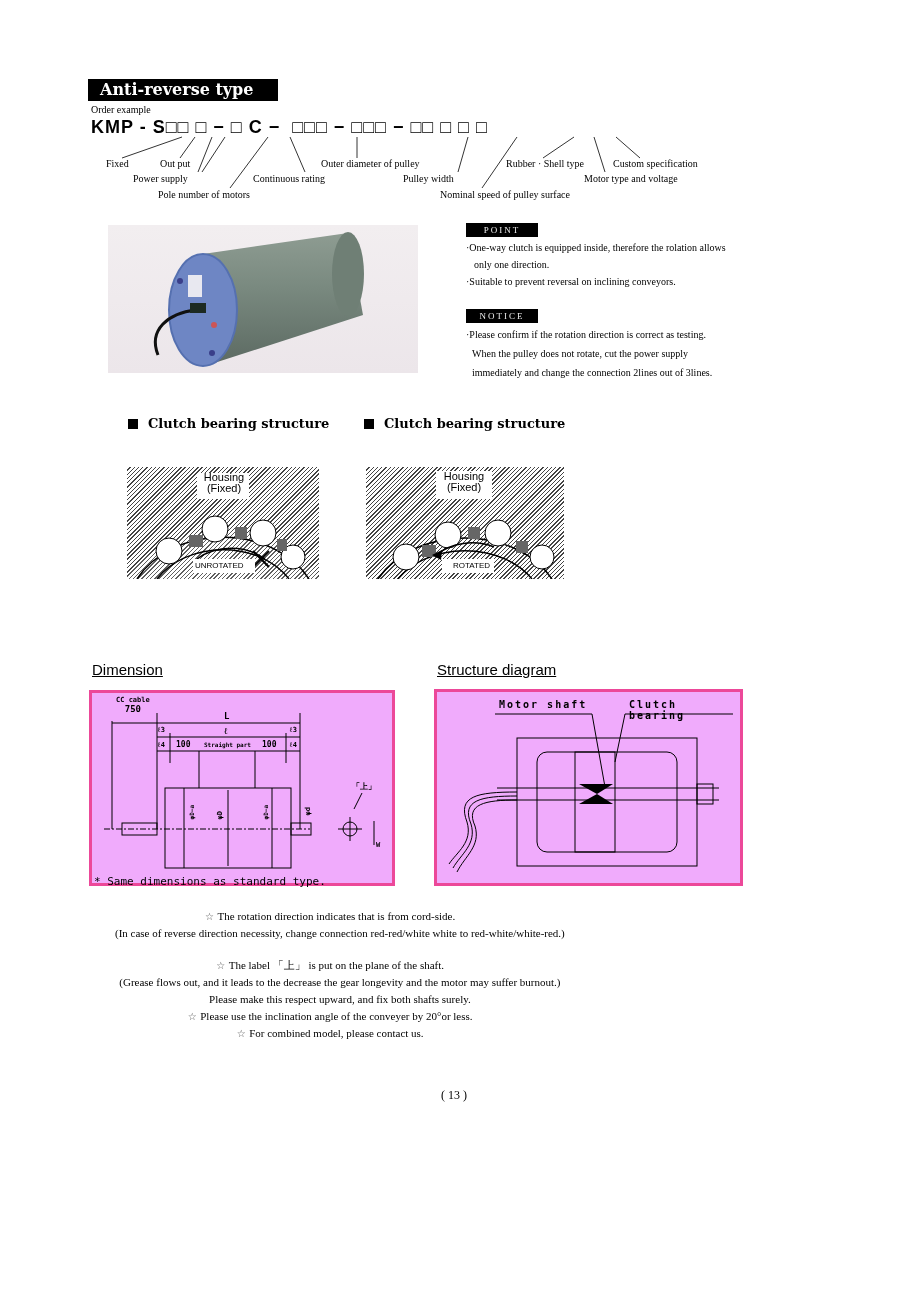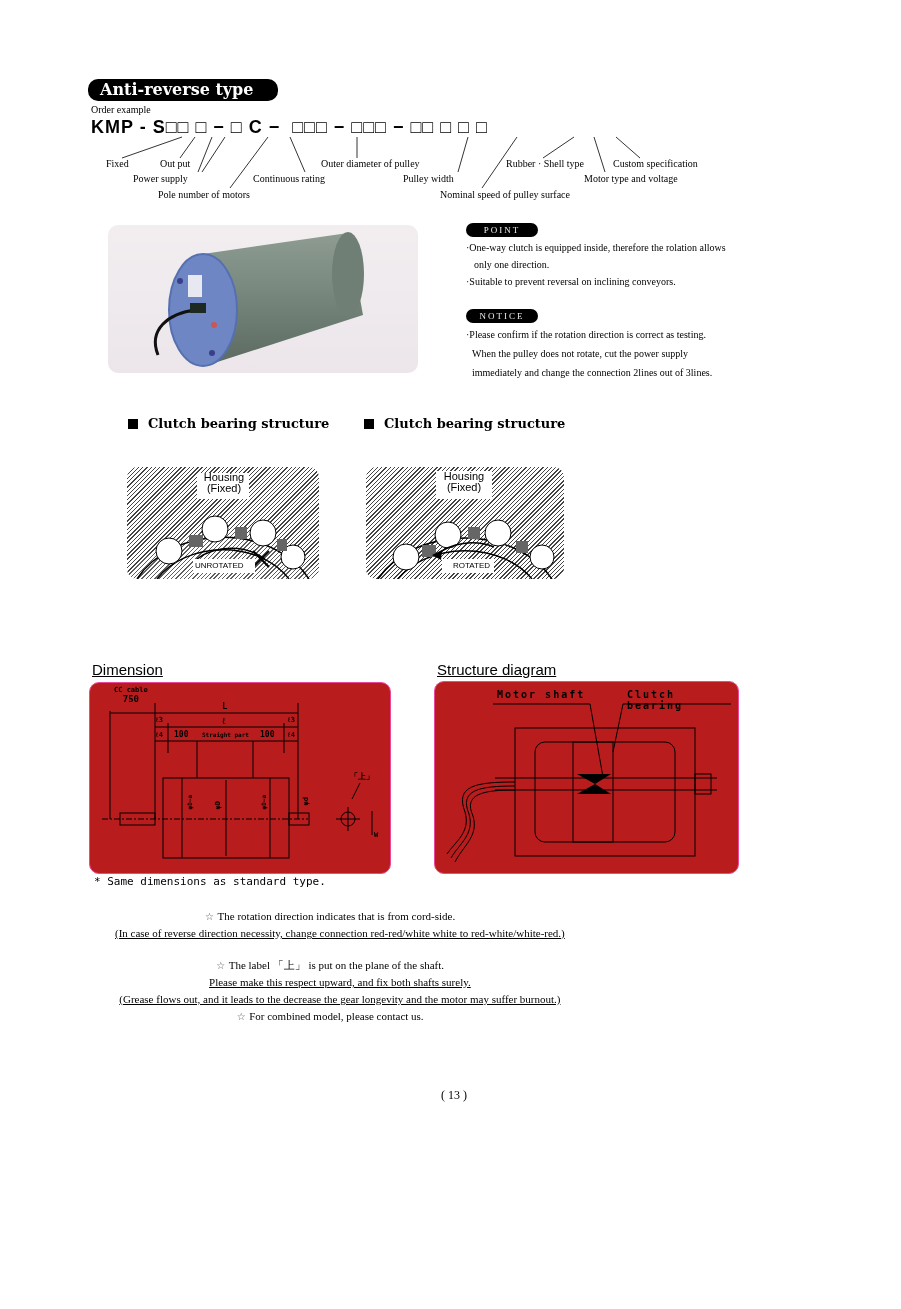--- a/index.html
+++ b/index.html
@@ -1,35 +1,35 @@
 <!DOCTYPE html>
 <html><head>
 <meta charset="utf-8">
 <style>
   html, body { margin:0; padding:0; background:#ffffff; }
   body { width:901px; height:1309px; position:relative; overflow:hidden; font-family:"Liberation Serif", serif; color:#000; }
-  .abs { position:absolute;border-radius:10px; }
+  .abs { position:absolute; }
   .title-box { left:88px; top:79px; width:190px; height:22px; background:#000; color:#fff; font-family:"DejaVu Serif", serif; font-weight:bold; font-size:16px; line-height:22px; padding-left:12px; box-sizing:border-box; }
   .order-ex { left:91px; top:104px; font-size:10px; }
   .model-code { left:91px; top:117px; font-family:"Liberation Sans", sans-serif; font-weight:bold; font-size:18px; letter-spacing:1px; white-space:pre; }
   .lbl { font-size:10px; white-space:nowrap; }
   svg.lines { position:absolute; left:0; top:0; }
   .photo { left:108px; top:225px; width:310px; height:148px; background:linear-gradient(180deg,#f2eef0,#ece6ea); }
   .tag { background:#000; color:#eee; font-size:9px; font-family:"Liberation Serif", serif; letter-spacing:2px; width:72px; height:14px; line-height:14px; text-align:center; }
   .note { font-size:10px; line-height:17px; white-space:nowrap; }
   .sec-h { font-family:"DejaVu Serif", serif; font-weight:bold; font-size:13px; white-space:nowrap; }
   .sq { display:inline-block; width:10px; height:10px; background:#000; margin-right:10px; vertical-align:-1px; }
   .hatch { background: repeating-linear-gradient(135deg,#fff 0 2px,#444 2px 3px); }
   .ul-h { font-family:"Liberation Sans", sans-serif; font-size:15px; text-decoration:underline; white-space:nowrap; }
-  .frame { border:1px solid #ec4899; background:#b91c1c; }
+  .frame { border:3px solid #ec4899; background:#f0abfc;margin-top:8px; }
   .mono { font-family:"DejaVu Sans Mono", monospace; font-weight:bold; }
   .bottom-notes { left:92px; top:908px; font-size:11px; line-height:17px; }
   .bottom-notes div { white-space:nowrap;text-align:center; }
   .star { display:inline-block; width:16px; color:#555; font-size:10px; }
-  .indent { padding-left:23px;text-decoration:underline; }
+  .indent { padding-left:23px; }
   .page-num { left:441px; top:1088px; font-size:12px; }
 </style>
 </head>
 <body>
 
 <div class="abs title-box">Anti-reverse type</div>
 <div class="abs order-ex">Order example</div>
 <div class="abs model-code">KMP - S□□ □ − □ C −  □□□ − □□□ − □□ □ □ □</div>
 
 <svg class="lines" width="901" height="210">
@@ -220,18 +220,19 @@
   </svg>
   <div class="abs mono" style="left:62px;top:7px;font-size:10px;letter-spacing:2px">Motor shaft</div>
   <div class="abs mono" style="left:192px;top:7px;font-size:10px;letter-spacing:2px">Clutch bearing</div>
 </div>
 
 <div class="abs bottom-notes">
   <div><span class="star">☆</span><span>The rotation direction indicates that is from cord-side.</span></div>
   <div class="indent"><span>(In case of reverse direction necessity, change connection red-red/white white to red-white/white-red.)</span></div>
   <div style="height:15px"></div>
   <div><span class="star">☆</span><span>The label 「上」 is put on the plane of the shaft.</span></div>
+  <div class="indent"><span>(Grease flows out, and it leads to the decrease the gear longevity and the motor may suffer burnout.)</span></div>
   <div class="indent"><span>Please make this respect upward, and fix both shafts surely.</span></div>
-  <div class="indent"><span>(Grease flows out, and it leads to the decrease the gear longevity and the motor may suffer burnout.)</span></div>
+  <div><span class="star">☆</span><span>Please use the inclination angle of the conveyer by 20°or less.</span></div>
   <div><span class="star">☆</span><span>For combined model, please contact us.</span></div>
 </div>
 
 <div class="abs page-num">( 13 )</div>
 
 </body></html>

